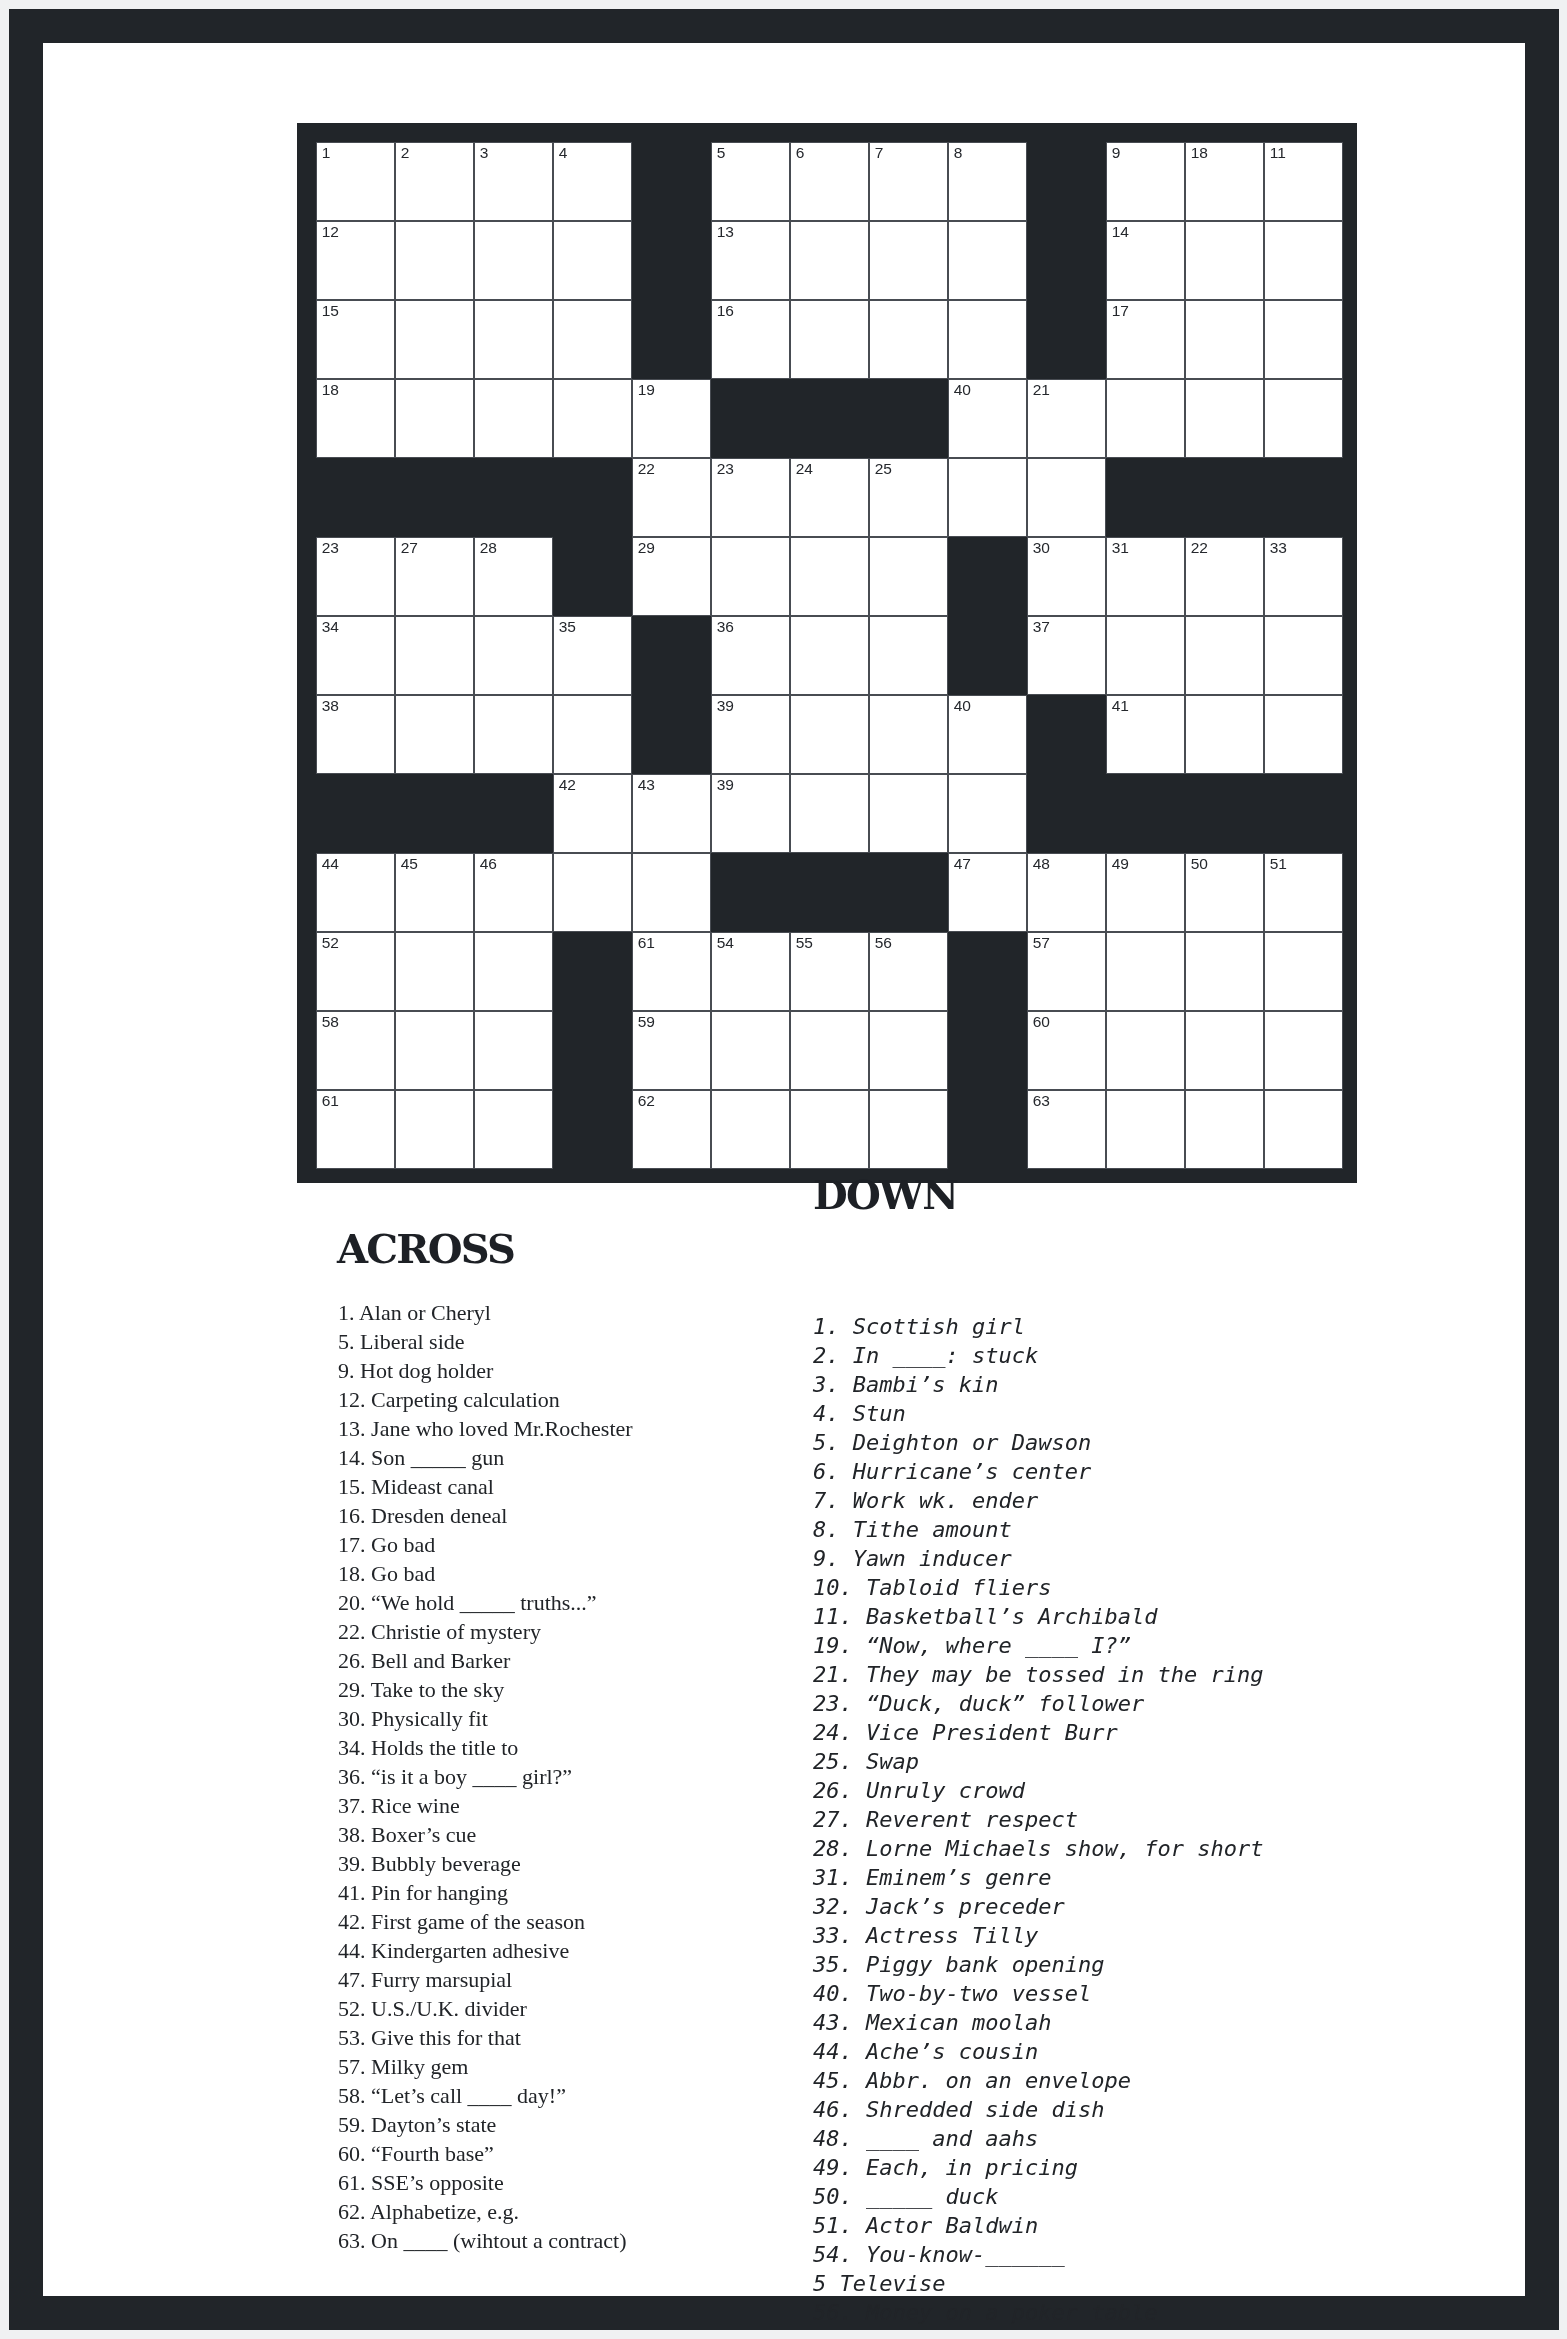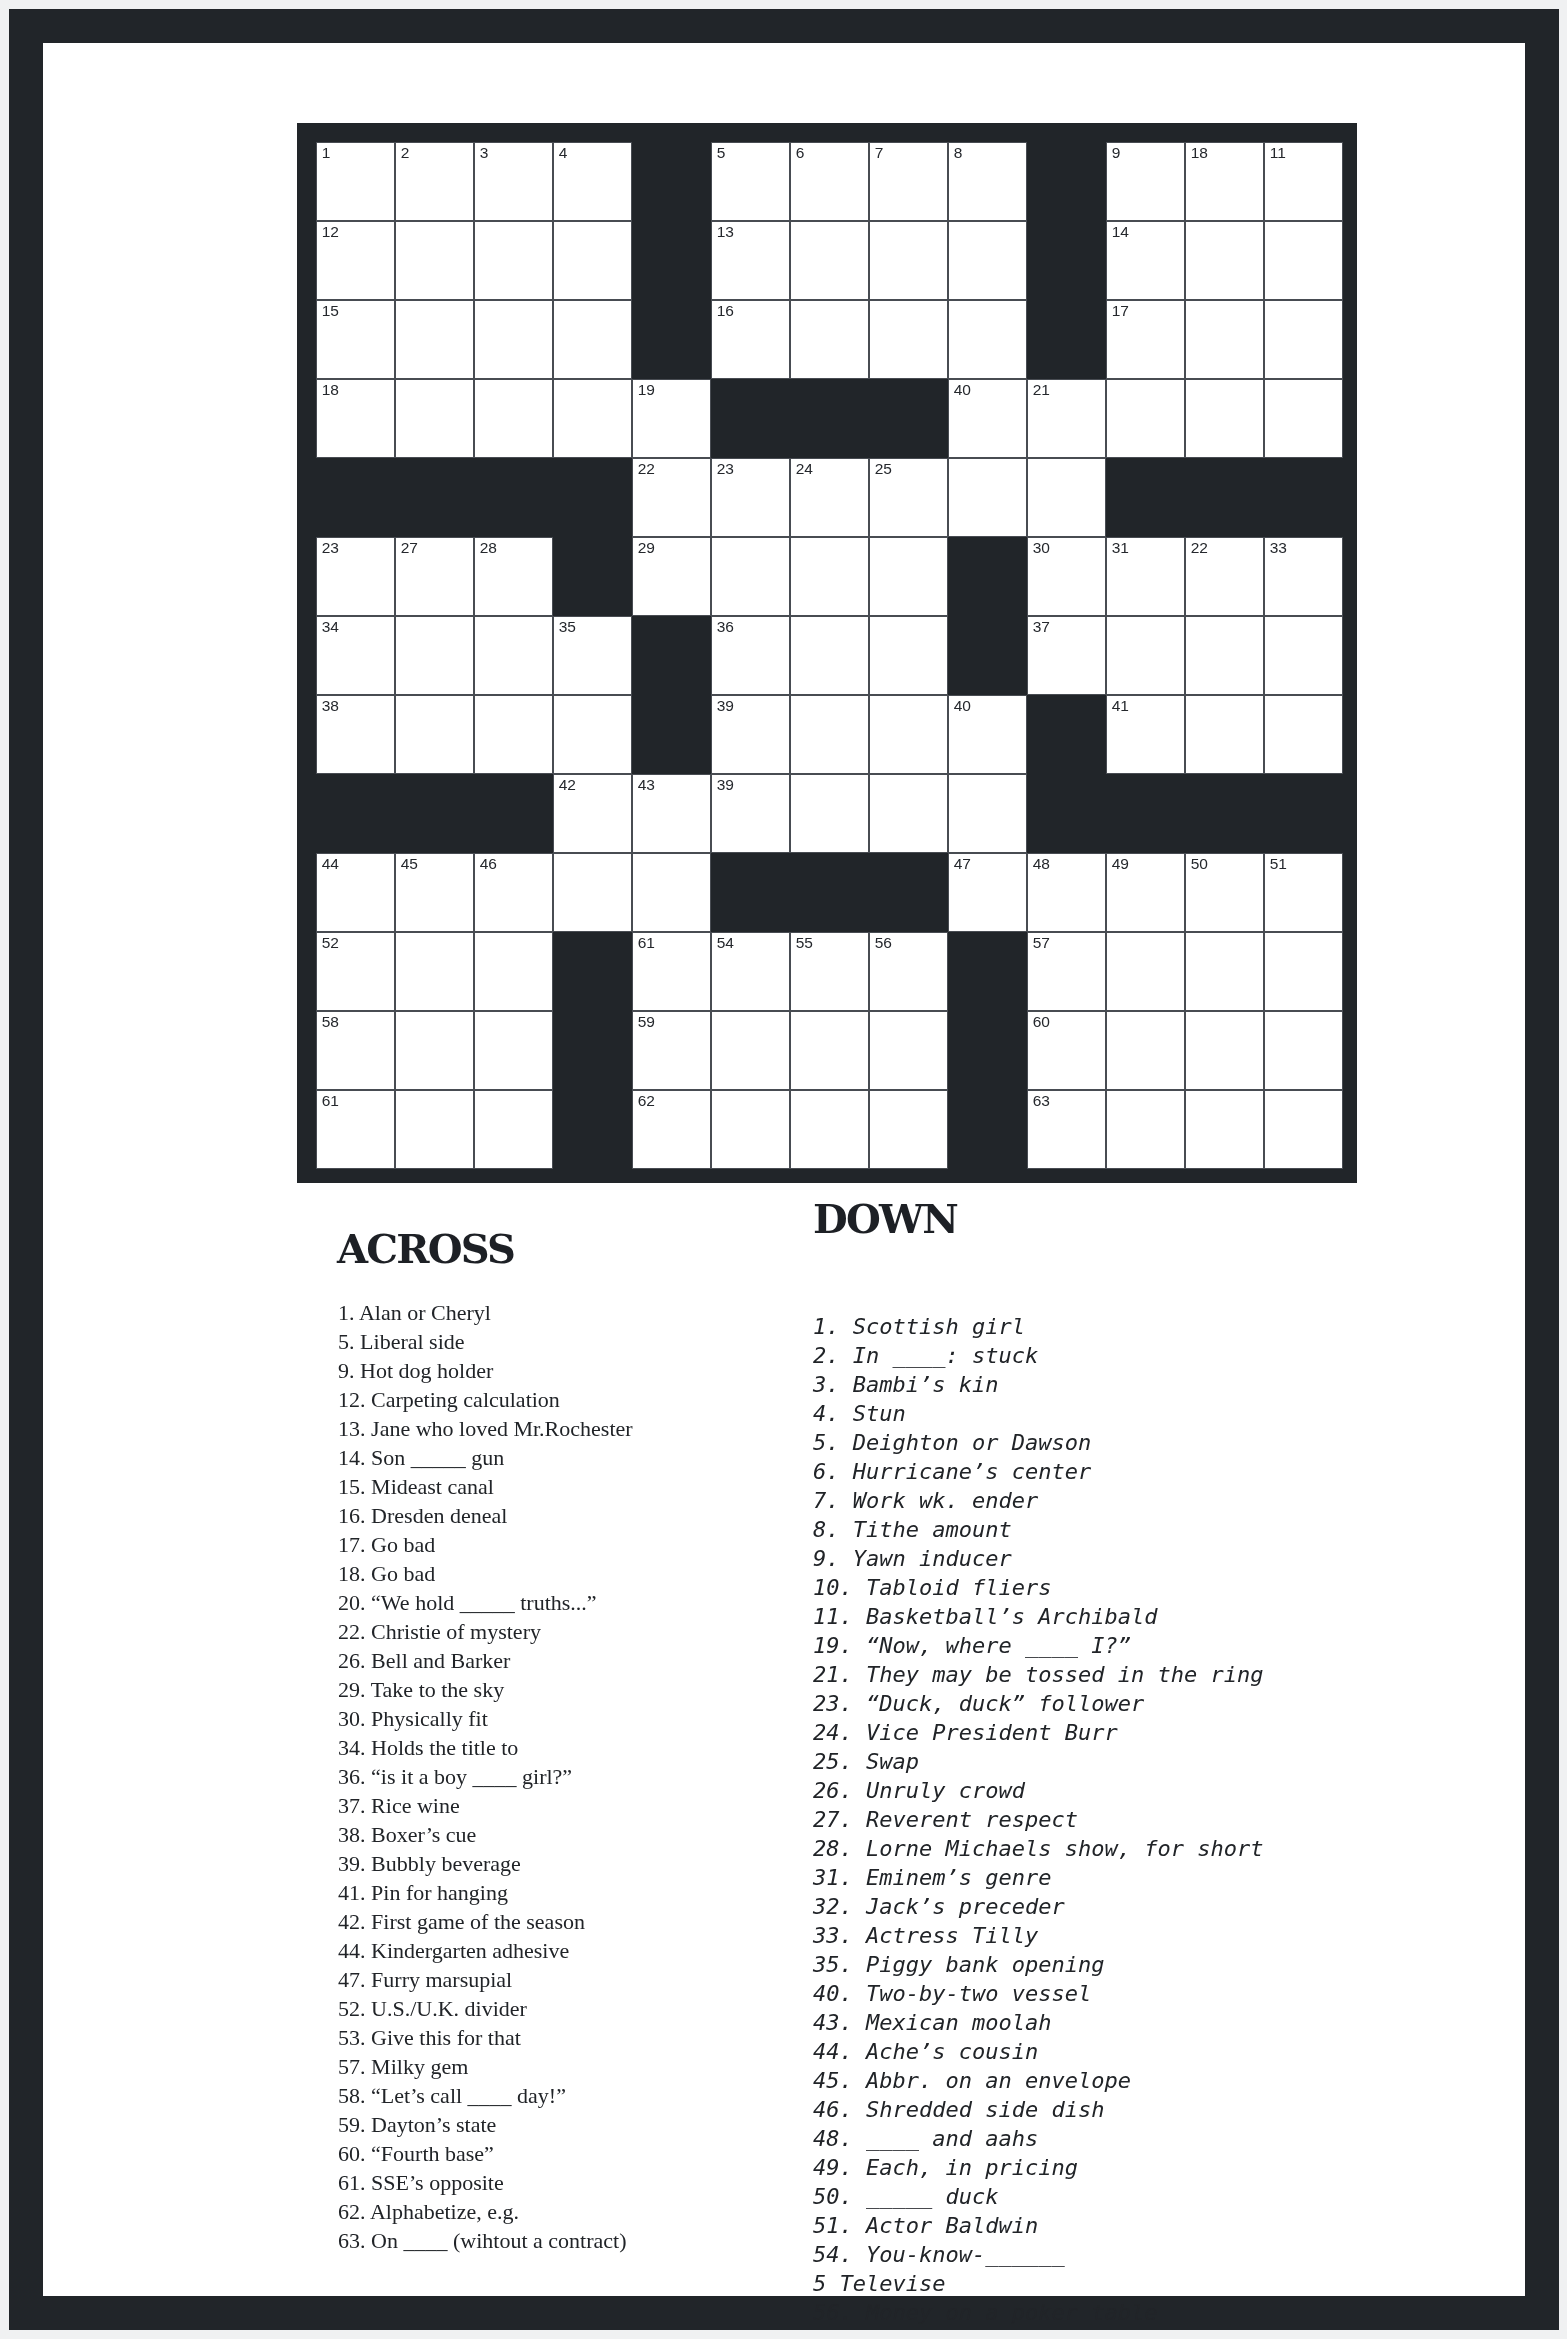--- a/index.html
+++ b/index.html
@@ -39,21 +39,21 @@
   
   .clue-head{
     position:absolute;
     font-family:"DejaVu Serif", serif;
     font-weight:800;
     font-size:40px;line-height:1;
     letter-spacing:-1.8px;
     color:#1d2025;
   }
   #across-head{left:294px;top:1186px;}
-  #down-head{left:770px;top:1156px;}
+  #down-head{left:770px;top:1132px;}
   .clue-list{
     position:absolute;
     font-family:"DejaVu Sans Mono", monospace;
     font-size:22px;line-height:29px;
     color:#212428;
     white-space:pre;
   }
   #across-list{left:295px;top:1255px;font-family:Liberation Serif, serif;}
   #down-list{left:770px;top:1269px;font-style:italic;}
   .clue-line{height:29px;}

